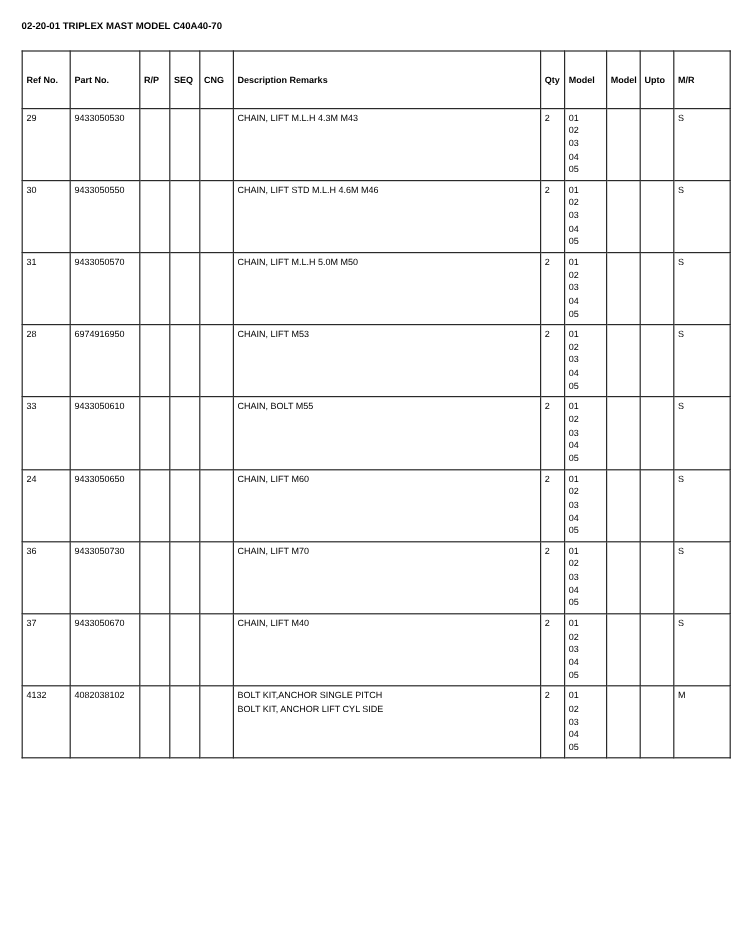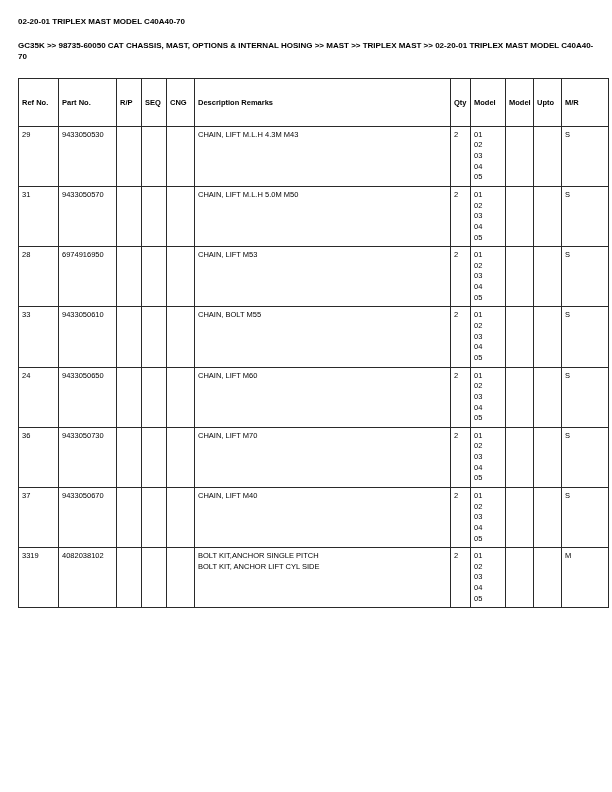--- a/index.html
+++ b/index.html
@@ -56,21 +56,20 @@
     overflow: hidden;
   }
 </style>
 </head>
 <body>
 
 <div class="page">
 
   <div class="doc-title">02-20-01 TRIPLEX MAST MODEL C40A40-70</div>
 
-  <div class="breadcrumb">GC35K &gt;&gt; 98735-60050 CAT CHASSIS, MAST, OPTIONS &amp; INTERNAL HOSING &gt;&gt; MAST &gt;&gt; TRIPLEX MAST &gt;&gt; 02-20-01 TRIPLEX MAST MODEL C40A40-70</div>
 
   <table class="parts-table">
     <colgroup>
       <col style="width:40px">
       <col style="width:58px">
       <col style="width:25px">
       <col style="width:25px">
       <col style="width:28px">
       <col style="width:256px">
       <col style="width:20px">
@@ -106,20 +105,37 @@
     <td>01
 02
 03
 04
 05</td>
     <td></td>
     <td></td>
     <td>S</td>
   </tr>
 
+  <tr>
+    <td>30</td>
+    <td>9433050550</td>
+    <td></td>
+    <td></td>
+    <td></td>
+    <td>CHAIN, LIFT STD M.L.H 4.6M M46</td>
+    <td>2</td>
+    <td>01
+02
+03
+04
+05</td>
+    <td></td>
+    <td></td>
+    <td>S</td>
+  </tr>
 
   <tr>
     <td>31</td>
     <td>9433050570</td>
     <td></td>
     <td></td>
     <td></td>
     <td>CHAIN, LIFT M.L.H 5.0M M50</td>
     <td>2</td>
     <td>01
@@ -217,21 +233,21 @@
 02
 03
 04
 05</td>
     <td></td>
     <td></td>
     <td>S</td>
   </tr>
 
   <tr>
-    <td>3319</td>
+    <td>4132</td>
     <td>4082038102</td>
     <td></td>
     <td></td>
     <td></td>
     <td>BOLT KIT,ANCHOR SINGLE PITCH
 BOLT KIT, ANCHOR LIFT CYL SIDE</td>
     <td>2</td>
     <td>01
 02
 03

